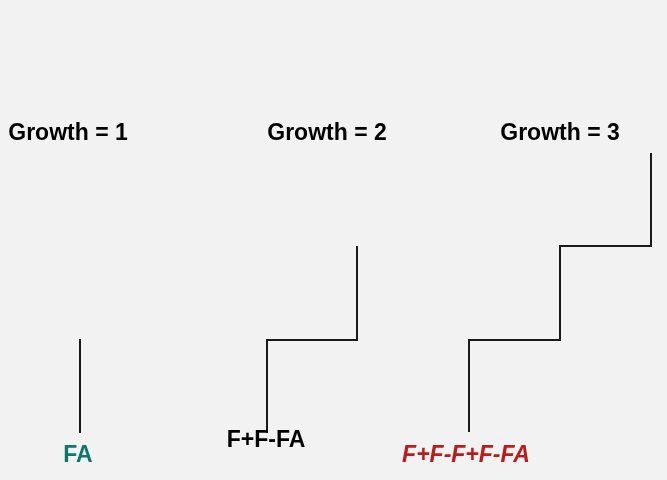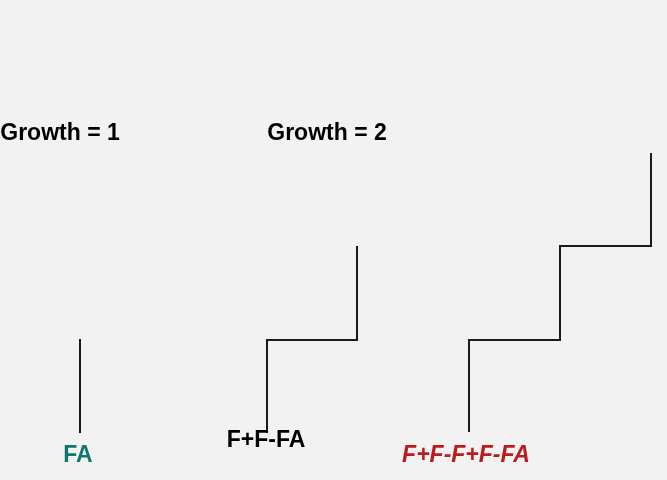--- a/index.html
+++ b/index.html
@@ -25,21 +25,21 @@
     line-height: 27px;
   }
   .header {
     left: 215px;
     top: 12px;
     line-height: 30px;
   }
   .centered { transform: translateX(-50%); }
 
   
-  .pos-g1 { left: 60px;  top: 119px; }
+  .pos-g1 { left: 68px;  top: 119px; }
   .pos-g2 { left: 327px; top: 119px; }
   .pos-g3 { left: 560px; top: 119px; }
 
   
   .pos-s1 { left: 78px;  top: 441px; }
   .pos-s2 { left: 266px; top: 426px; }
   .pos-s3 { left: 466px; top: 441px; }
 
   svg.drawing {
     position: absolute;
@@ -62,18 +62,19 @@
 
 
   <svg class="drawing" id="drawing" viewBox="0 0 667 480">
       <polyline points="80,433 80,339" stroke="#1a1a1a"></polyline>
       <polyline points="267,433 267,340 357,340 357,246" stroke="#1a1a1a"></polyline>
       <polyline points="469,432 469,340 560,340 560,246 651,246 651,153" stroke="#1a1a1a"></polyline>
     </svg>
 
   <div class="txt centered pos-g1" style="color: rgb(0, 0, 0);">Growth = 1</div>
   <div class="txt centered pos-g2" style="color: rgb(0, 0, 0); text-align: center;">Growth = 2</div>
+  <div class="txt centered pos-g3" style="color: rgb(0, 0, 0);">Growth = 3</div>
 
   <div class="txt centered pos-s1" style="color: #0f766e;">FA</div>
   <div class="txt centered pos-s2" style="color: rgb(0, 0, 0);">F+F-FA</div>
   <div class="txt centered pos-s3" style="color: #b91c1c; font-style: italic;">F+F-F+F-FA</div>
 
 </div>
 
 </body></html>

